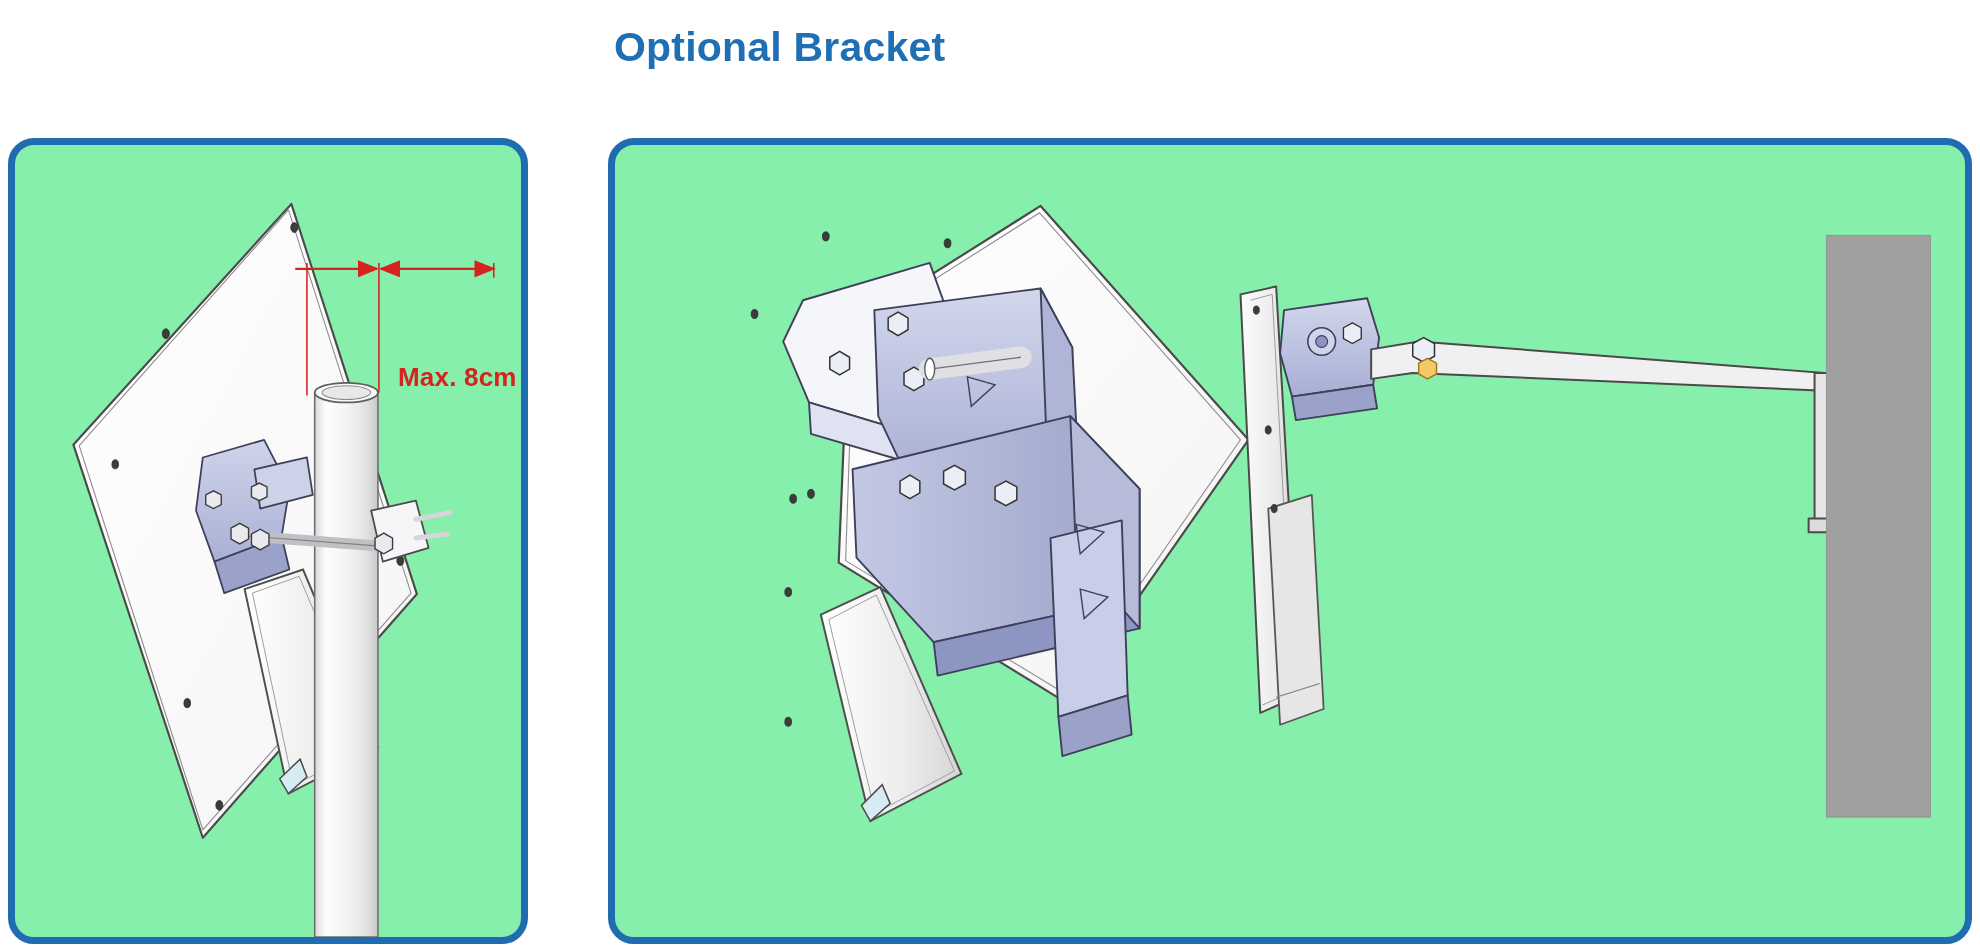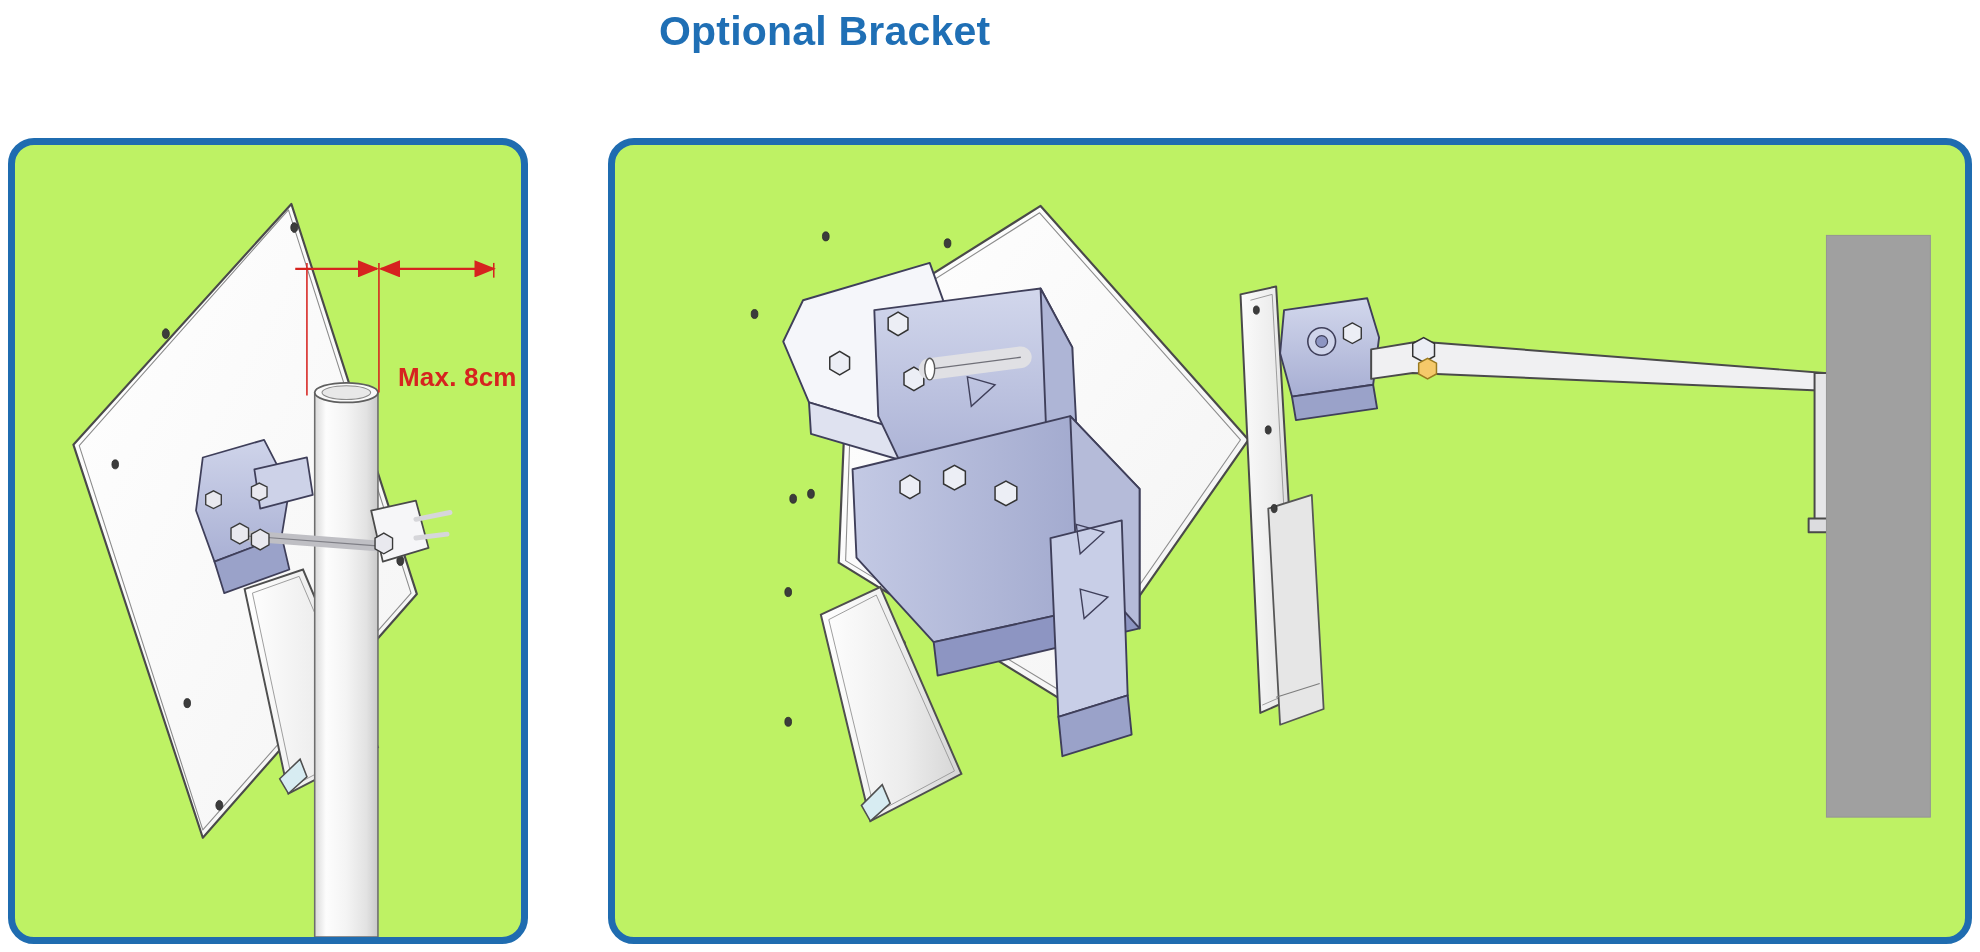--- a/index.html
+++ b/index.html
@@ -12,23 +12,22 @@
     height: 952px;
     position: relative;
     overflow: hidden;
     font-family: "Liberation Sans", sans-serif;
   }
 
   
   #heading-block {
     position: absolute;
     left: 614px;
-    top: 2px;
+    top: 18px;
     width: 900px;
-    margin-left: 45px;
   }
   #title-optional-bracket {
     font-size: 41px;
     line-height: 58px;
     font-weight: 700;
     color: #1f6fb5;
     letter-spacing: 0.2px;
     white-space: nowrap;
   }
   #subtitle-model-no {
@@ -39,21 +38,21 @@
     letter-spacing: 0.2px;
     white-space: nowrap;
   }
 
   
   .panel {
     position: absolute;
     box-sizing: border-box;
     border: 7px solid #1f6cb0;
     border-radius: 26px;
-    background: #bef264;
+    background: #86efac;
     overflow: hidden;
   }
   #panel-pole-mount {
     left: 8px;
     top: 138px;
     width: 520px;
     height: 806px;
   }
   #panel-wall-mount {
     left: 608px;

